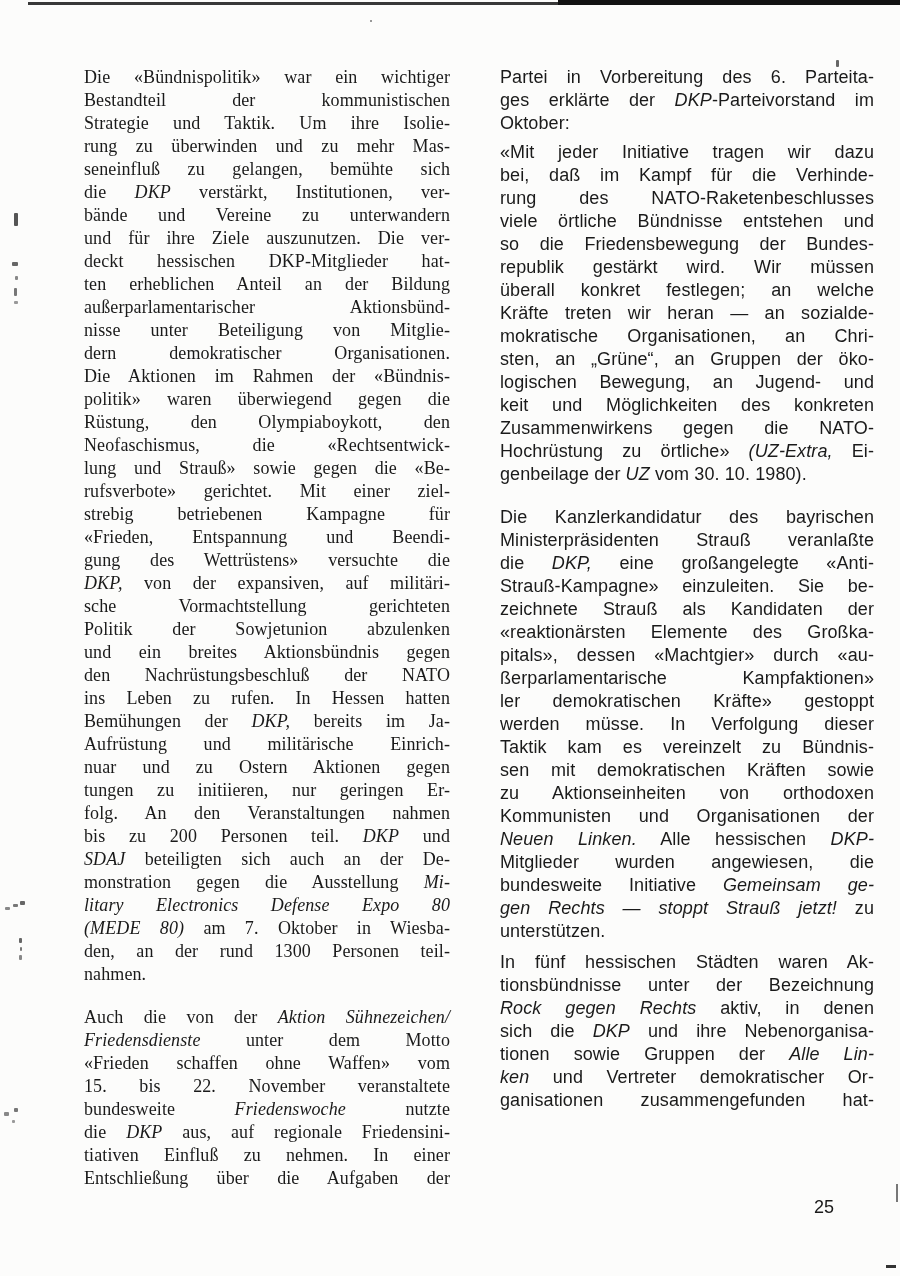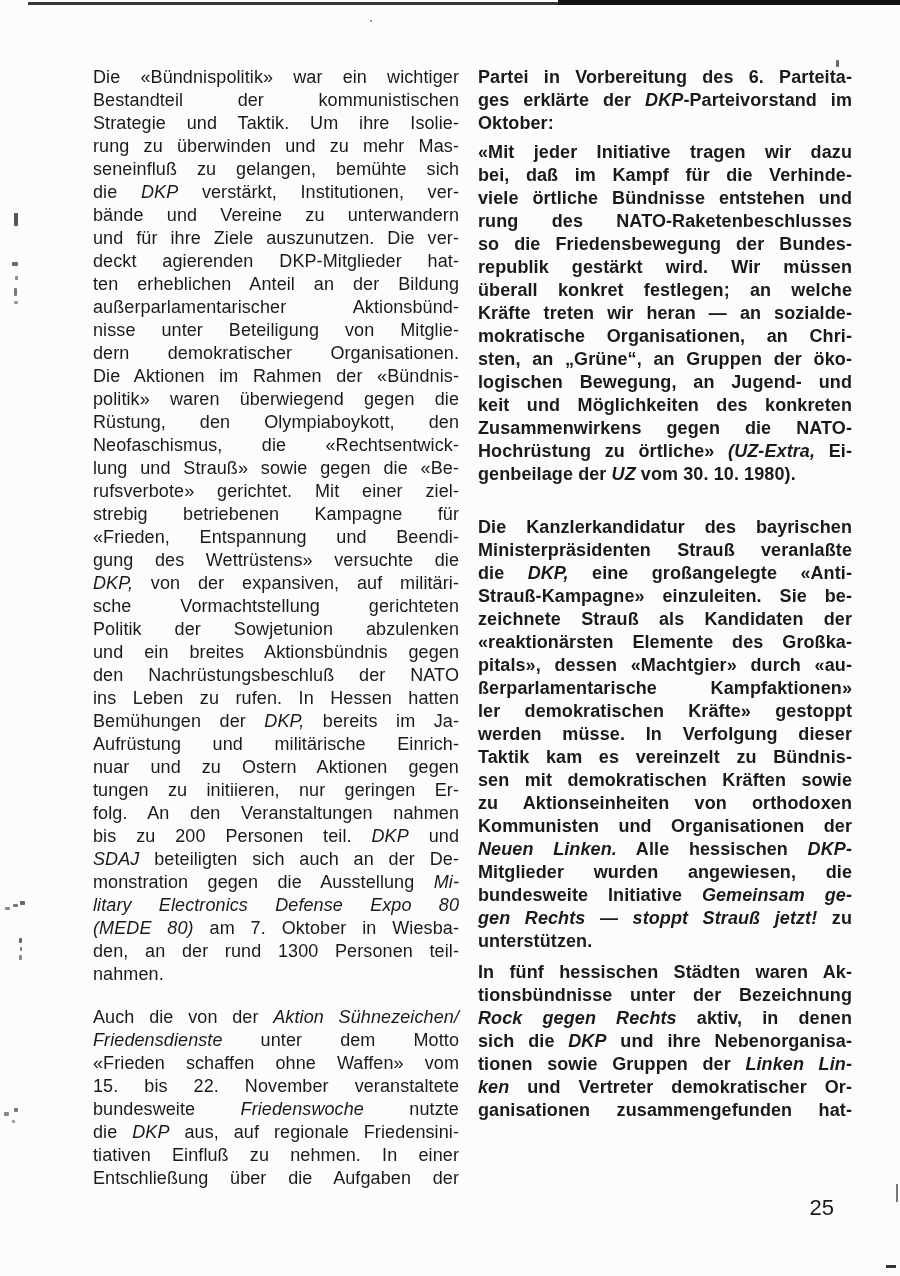--- a/index.html
+++ b/index.html
@@ -5,45 +5,45 @@
   html, body { margin: 0; padding: 0; }
   body {
     width: 900px; height: 1276px;
     background: #fcfcfb;
     position: relative;
     overflow: hidden;
     font-family: "Liberation Sans", sans-serif;
     color: #1a1a1a;
   }
   .column { position: absolute; top: 66px; }
-  #col-left  { left: 93px;  width: 366px; }
-  #col-right { left: 478px; width: 374px; font-weight: bold; }
+  #col-left  { left: 84px;  width: 366px; font-family: Liberation Serif, serif; }
+  #col-right { left: 500px; width: 374px; }
 
   .para { margin: 0 0 20px 0; }
   #col-right .para { }
   #col-right .para:nth-of-type(1) { margin-bottom: 6px; }
-  #col-right .para:nth-of-type(2) { margin-bottom: 30px; }
+  #col-right .para:nth-of-type(2) { margin-bottom: 20px; }
   #col-right .para:nth-of-type(3) { margin-bottom: 8px; }
 
   .line {
     font-size: 18px;
     line-height: 23px;
     height: 23px;
     text-align: justify;
     text-align-last: justify;
     white-space: nowrap;
     letter-spacing: 0.1px;
   }
   .line.flush-left { text-align-last: left; }
   .line em { font-style: italic; }
 
   #page-number {
     position: absolute;
     left: 760px; top: 1196px; width: 74px;
-    font-size: 22px; line-height: 23px;
+    font-size: 18px; line-height: 23px;
     text-align: right;
   }
 
   .artifact { position: absolute; pointer-events: none; }
   #top-edge-a { left: 28px;  top: 2px; width: 532px; height: 3px; background: #383838; }
   #top-edge-b { left: 558px; top: 0;   width: 342px; height: 5px; background: #121212; }
   .speck { border-radius: 1px; }
 </style>
 </head>
 <body>
@@ -72,21 +72,21 @@
 <div class="column" id="col-left">
     <div class="para">
       <div class="line"><span>Die «Bündnispolitik» war ein wichtiger</span></div>
       <div class="line"><span>Bestandteil der kommunistischen</span></div>
       <div class="line"><span>Strategie und Taktik. Um ihre Isolie-</span></div>
       <div class="line"><span>rung zu überwinden und zu mehr Mas-</span></div>
       <div class="line"><span>seneinfluß zu gelangen, bemühte sich</span></div>
       <div class="line"><span>die </span><em>DKP</em><span> verstärkt, Institutionen, ver-</span></div>
       <div class="line"><span>bände und Vereine zu unterwandern</span></div>
       <div class="line"><span>und für ihre Ziele auszunutzen. Die ver-</span></div>
-      <div class="line"><span>deckt agierenden DKP-Mitglieder hat-</span></div>
+      <div class="line"><span>deckt hessischen DKP-Mitglieder hat-</span></div>
       <div class="line"><span>ten erheblichen Anteil an der Bildung</span></div>
       <div class="line"><span>außerparlamentarischer Aktionsbünd-</span></div>
       <div class="line"><span>nisse unter Beteiligung von Mitglie-</span></div>
       <div class="line"><span>dern demokratischer Organisationen.</span></div>
       <div class="line"><span>Die Aktionen im Rahmen der «Bündnis-</span></div>
       <div class="line"><span>politik» waren überwiegend gegen die</span></div>
       <div class="line"><span>Rüstung, den Olympiaboykott, den</span></div>
       <div class="line"><span>Neofaschismus, die «Rechtsentwick-</span></div>
       <div class="line"><span>lung und Strauß» sowie gegen die «Be-</span></div>
       <div class="line"><span>rufsverbote» gerichtet. Mit einer ziel-</span></div>
@@ -125,22 +125,22 @@
   </div>
 <div class="column" id="col-right">
     <div class="para">
       <div class="line"><span>Partei in Vorbereitung des 6. Parteita-</span></div>
       <div class="line"><span>ges erklärte der </span><em>DKP</em><span>-Parteivorstand im</span></div>
       <div class="line flush-left"><span>Oktober:</span></div>
     </div>
     <div class="para">
       <div class="line"><span>«Mit jeder Initiative tragen wir dazu</span></div>
       <div class="line"><span>bei, daß im Kampf für die Verhinde-</span></div>
+      <div class="line"><span>rung des NATO-Raketenbeschlusses</span></div>
       <div class="line"><span>viele örtliche Bündnisse entstehen und</span></div>
-      <div class="line"><span>rung des NATO-Raketenbeschlusses</span></div>
       <div class="line"><span>so die Friedensbewegung der Bundes-</span></div>
       <div class="line"><span>republik gestärkt wird. Wir müssen</span></div>
       <div class="line"><span>überall konkret festlegen; an welche</span></div>
       <div class="line"><span>Kräfte treten wir heran — an sozialde-</span></div>
       <div class="line"><span>mokratische Organisationen, an Chri-</span></div>
       <div class="line"><span>sten, an „Grüne“, an Gruppen der öko-</span></div>
       <div class="line"><span>logischen Bewegung, an Jugend- und</span></div>
       <div class="line"><span>keit und Möglichkeiten des konkreten</span></div>
       <div class="line"><span>Zusammenwirkens gegen die NATO-</span></div>
       <div class="line"><span>Hochrüstung zu örtliche» </span><em>(UZ-Extra,</em><span> Ei-</span></div>
@@ -165,19 +165,19 @@
       <div class="line"><span>Mitglieder wurden angewiesen, die</span></div>
       <div class="line"><span>bundesweite Initiative </span><em>Gemeinsam ge-</em></div>
       <div class="line"><em>gen Rechts — stoppt Strauß jetzt!</em><span> zu</span></div>
       <div class="line flush-left"><span>unterstützen.</span></div>
     </div>
     <div class="para">
       <div class="line"><span>In fünf hessischen Städten waren Ak-</span></div>
       <div class="line"><span>tionsbündnisse unter der Bezeichnung</span></div>
       <div class="line"><em>Rock gegen Rechts</em><span> aktiv, in denen</span></div>
       <div class="line"><span>sich die </span><em>DKP</em><span> und ihre Nebenorganisa-</span></div>
-      <div class="line"><span>tionen sowie Gruppen der </span><em>Linken Lin-</em></div>
+      <div class="line"><span>tionen sowie Gruppen der </span><em>Alle Lin-</em></div>
       <div class="line"><em>ken</em><span> und Vertreter demokratischer Or-</span></div>
       <div class="line"><span>ganisationen zusammengefunden hat-</span></div>
     </div>
   </div>
 
 <div id="page-number">25</div>
 
 </body></html>

